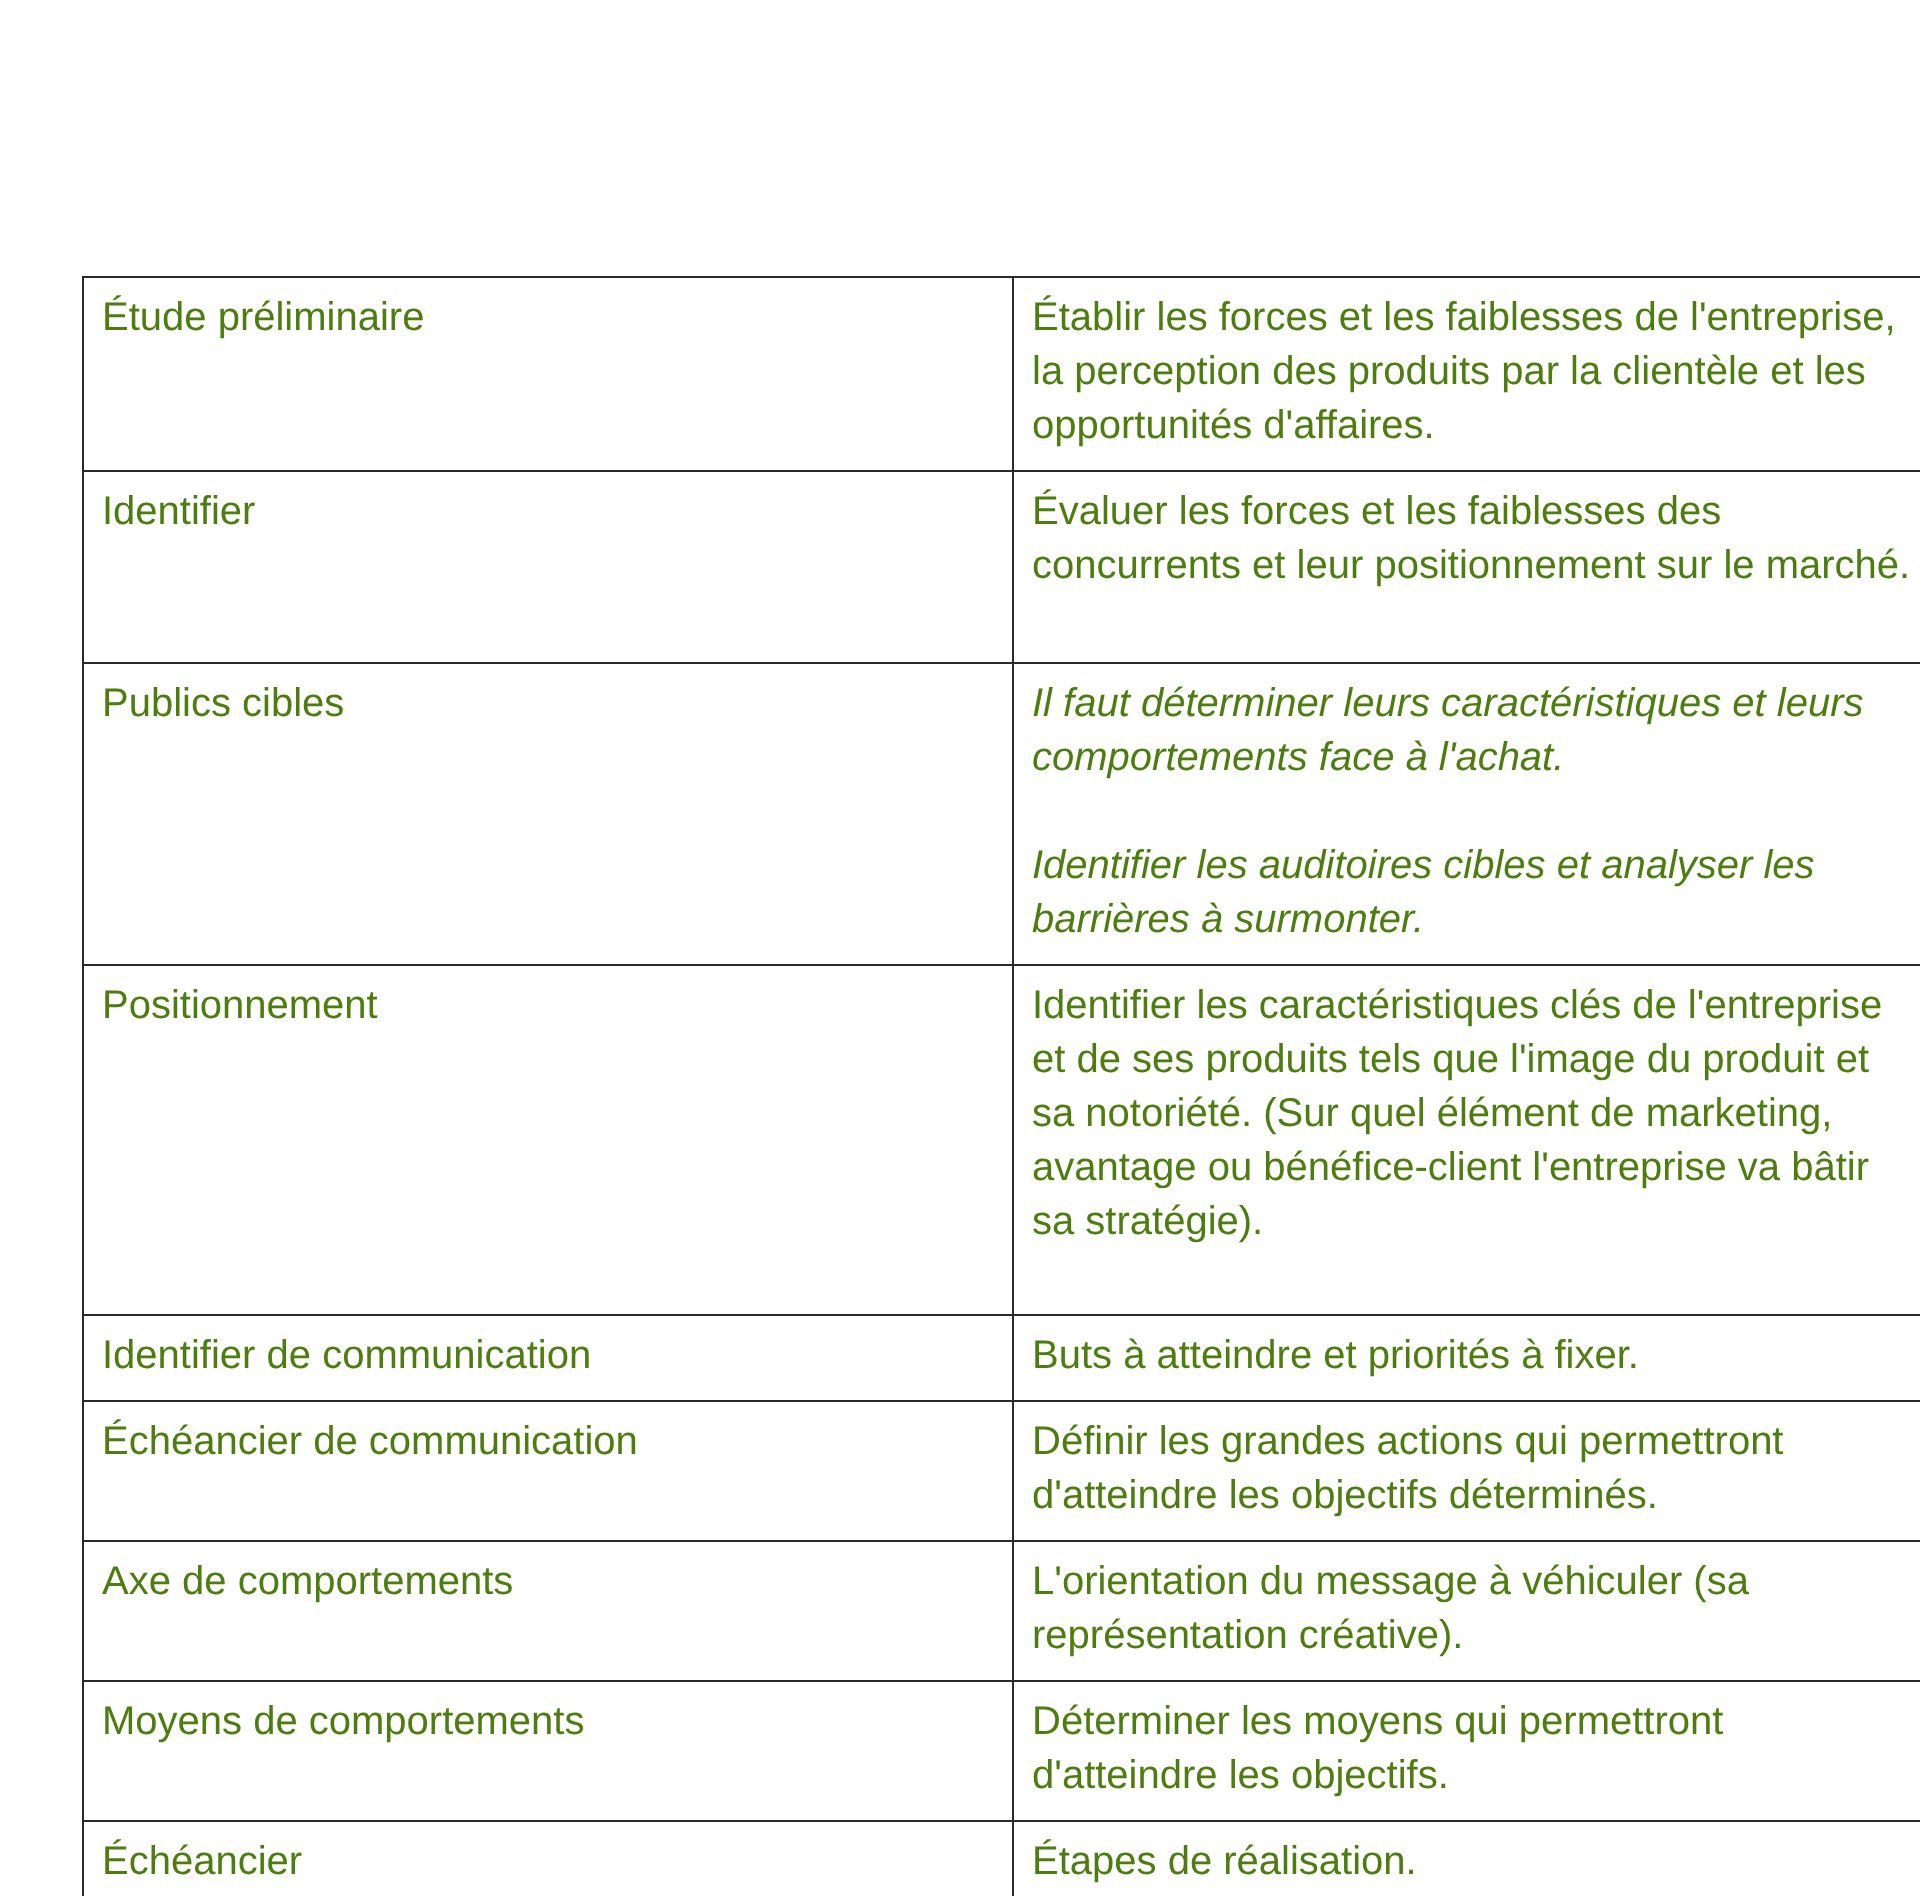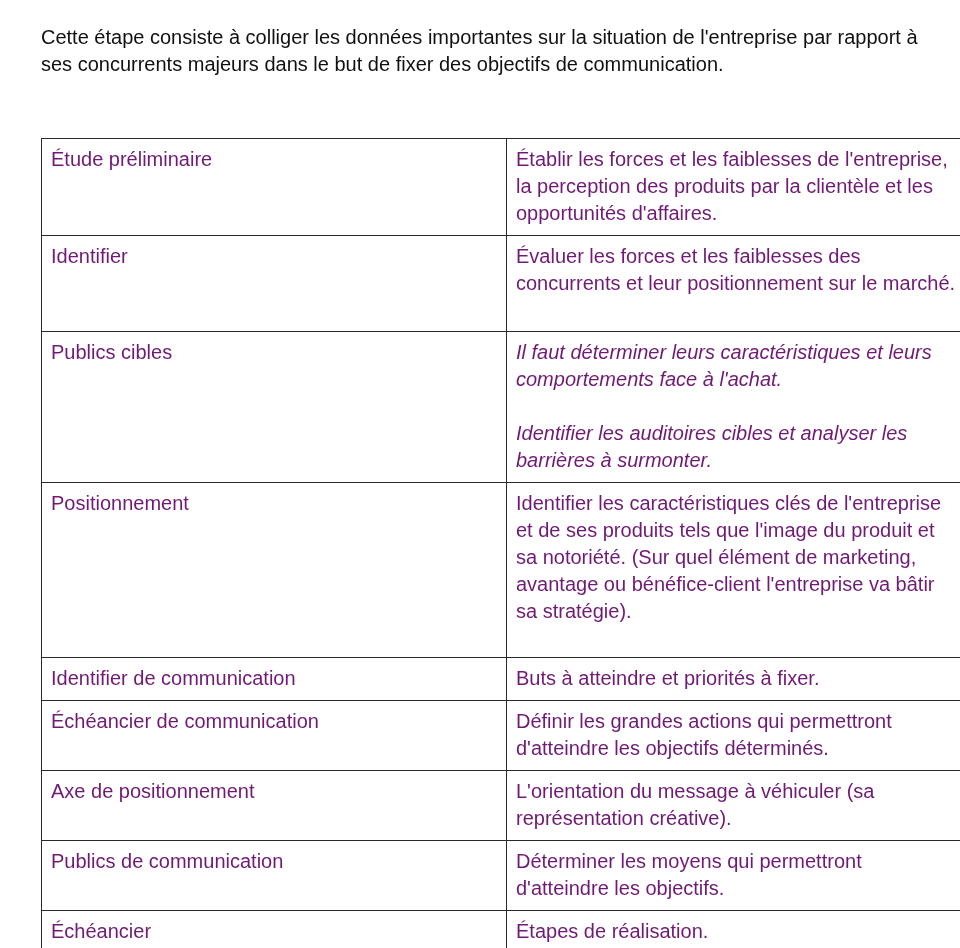--- a/index.html
+++ b/index.html
@@ -42,42 +42,41 @@
     border-collapse: collapse;
     width: 888px;
     table-layout: fixed;
   }
   table.steps td {
     border: 1.4px solid #2a2a2a;
     vertical-align: top;
     padding: 7px 9px 8px 9px;
     font-size: 20px;
     line-height: 27px;
-    color: #701a75;
+    color: #4d7c0f;
   }
   td.col-term {
     width: 446px;
   }
   td.col-desc {
     width: 442px;
   }
   .para {
     margin: 0;
     font-style: italic;
   }
   .para + .para {
     margin-top: 27px;
   }
 </style>
 </head>
 <body>
 
 <div class="page">
 
-  <p class="intro">Cette étape consiste à colliger les données importantes sur la situation de l'entreprise par rapport à ses concurrents majeurs dans le but de fixer des objectifs de communication.</p>
 
   <div class="table-wrap">
     <table class="steps">
       <tbody>
 
         <tr>
           <td class="col-term" style="height:80px">Étude préliminaire</td>
           <td class="col-desc">Établir les forces et les faiblesses de l'entreprise, la perception des produits par la clientèle et les opportunités d'affaires.</td>
         </tr>
 
@@ -103,26 +102,26 @@
           <td class="col-term" style="height:27px">Identifier de communication</td>
           <td class="col-desc">Buts à atteindre et priorités à fixer.</td>
         </tr>
 
         <tr>
           <td class="col-term" style="height:53px">Échéancier de communication</td>
           <td class="col-desc">Définir les grandes actions qui permettront d'atteindre les objectifs déterminés.</td>
         </tr>
 
         <tr>
-          <td class="col-term" style="height:53px">Axe de positionnement</td>
+          <td class="col-term" style="height:53px">Axe de comportements</td>
           <td class="col-desc">L'orientation du message à véhiculer (sa représentation créative).</td>
         </tr>
 
         <tr>
-          <td class="col-term" style="height:53px">Publics de communication</td>
+          <td class="col-term" style="height:53px">Moyens de comportements</td>
           <td class="col-desc">Déterminer les moyens qui permettront d'atteindre les objectifs.</td>
         </tr>
 
         <tr>
           <td class="col-term" style="height:27px">Échéancier</td>
           <td class="col-desc">Étapes de réalisation.</td>
         </tr>
 
       </tbody>
     </table>

